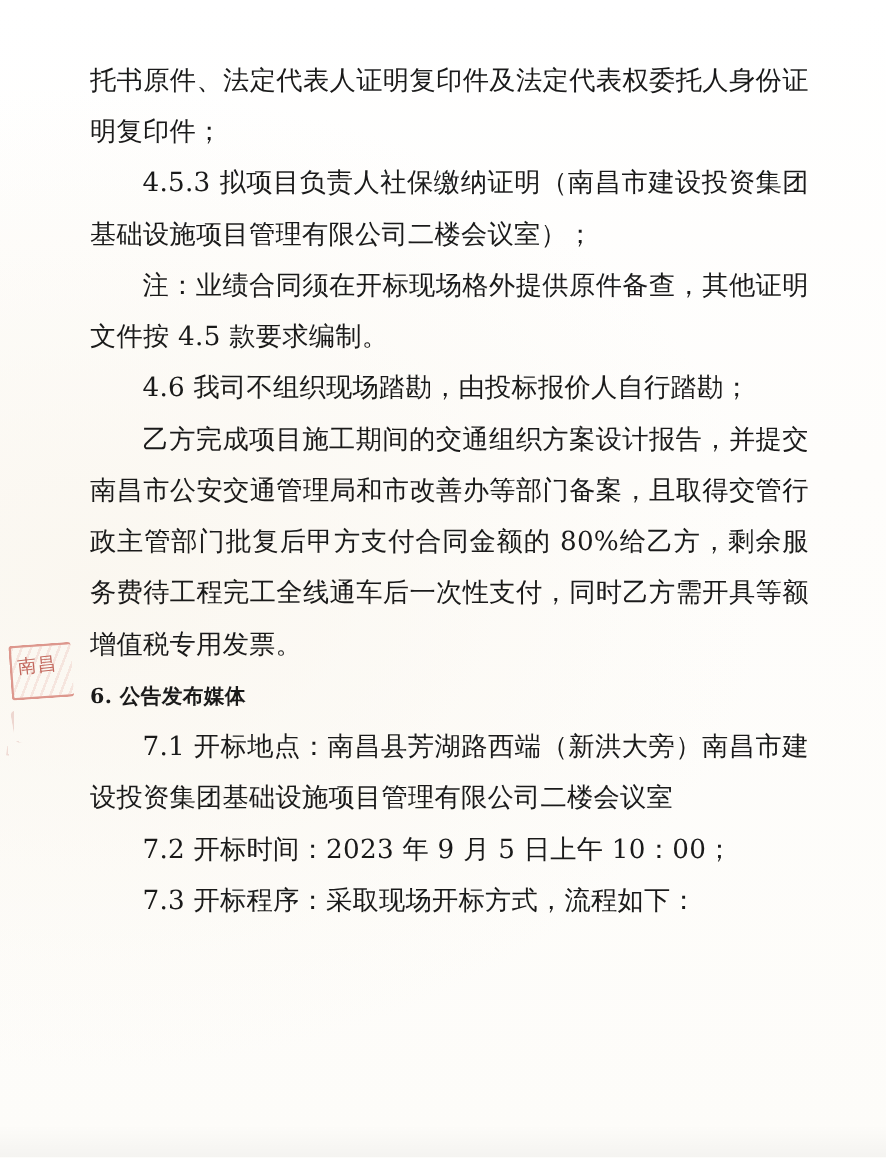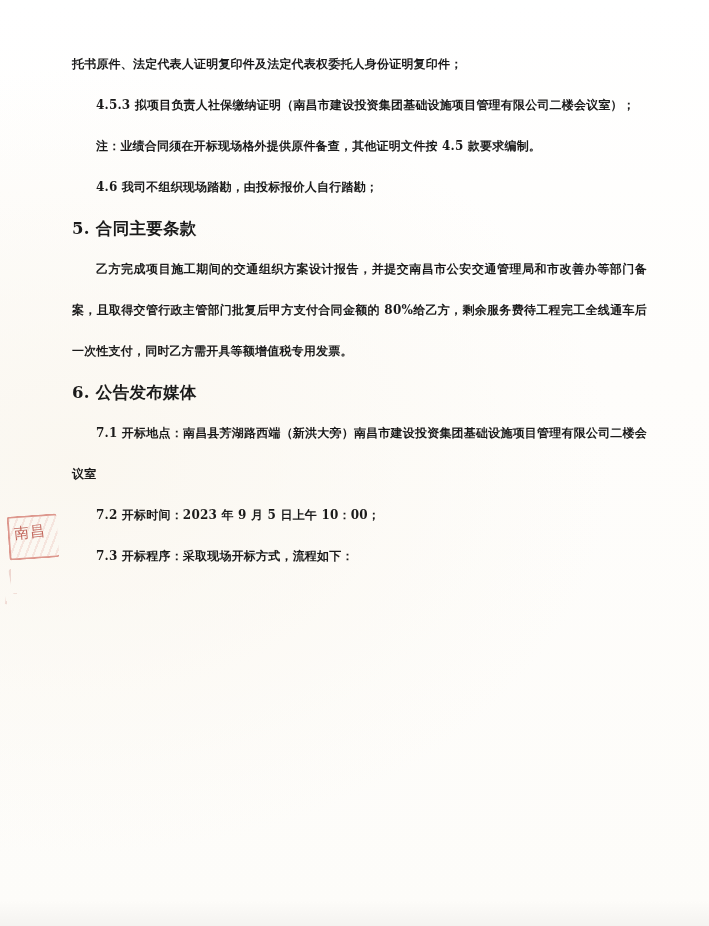--- a/index.html
+++ b/index.html
@@ -32,26 +32,25 @@
       radial-gradient(ellipse at 10% 50%, rgba(250,246,238,0.85) 0%, rgba(255,255,255,0) 60%),
       linear-gradient(180deg, #ffffff 0%, #fefdfb 40%, #fdfcf9 100%);
     pointer-events: none;
   }
   .doc {
     position: relative;
     z-index: 2;
   }
   p {
     margin: 0 0 0 0;
-    font-size: 12px;
+    font-size: 21px;
     line-height: 41px;
     letter-spacing: 0.2px;
     text-align: justify;
     text-justify: inter-ideograph;
-    font-weight: bold;
   }
   .ind1 { text-indent: 2em; }
   .heading {
     font-weight: bold;
     font-size: 16.5px;
     line-height: 41px;
     letter-spacing: 0.3px;
   }
   .blk { margin-top: 0; }
 
@@ -129,21 +128,20 @@
 
     <p class="blk">托书原件、法定代表人证明复印件及法定代表权委托人身份证明复印件；</p>
 
     <p class="ind1">4.5.3 拟项目负责人社保缴纳证明（南昌市建设投资集团基础设施项目管理有限公司二楼会议室）；</p>
 
 
     <p class="ind1">注：业绩合同须在开标现场格外提供原件备查，其他证明文件按 4.5 款要求编制。</p>
 
     <p class="ind1">4.6 我司不组织现场踏勘，由投标报价人自行踏勘；</p>
 
-    <p class="heading">5. 合同主要条款</p>
 
     <p class="ind1">乙方完成项目施工期间的交通组织方案设计报告，并提交南昌市公安交通管理局和市改善办等部门备案，且取得交管行政主管部门批复后甲方支付合同金额的 80%给乙方，剩余服务费待工程完工全线通车后一次性支付，同时乙方需开具等额增值税专用发票。</p>
 
     <p class="heading">6. 公告发布媒体</p>
 
 
 
     <p class="ind1">7.1 开标地点：南昌县芳湖路西端（新洪大旁）南昌市建设投资集团基础设施项目管理有限公司二楼会议室</p>
 
     <p class="ind1">7.2 开标时间：2023 年 9 月 5 日上午 10：00；</p>

